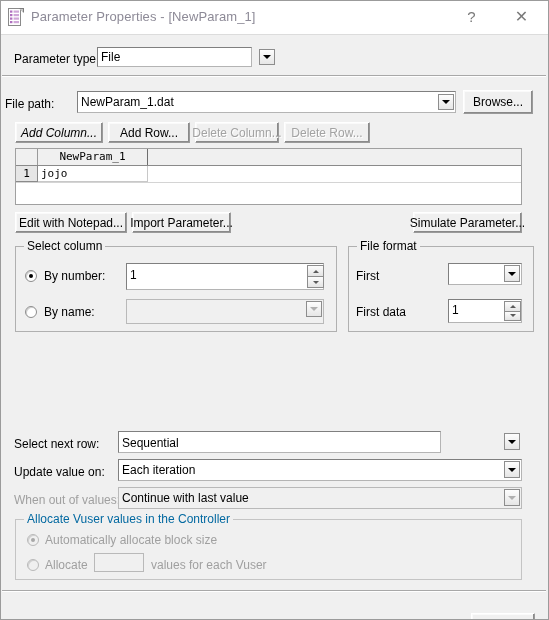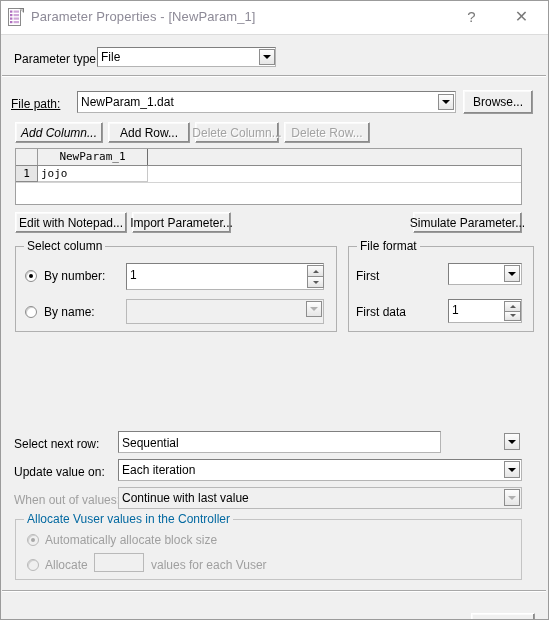--- a/index.html
+++ b/index.html
@@ -303,28 +303,28 @@
       </svg>
     </span>
     <span class="title-text">Parameter Properties - [NewParam_1]</span>
     <span class="tb-btn tb-help">?</span>
     <span class="tb-btn tb-close">✕</span>
   </div>
 
   <div class="client">
 
     <span class="lbl" style="left:13px; top:17px;">Parameter type:</span>
-    <div class="field" style="left:96px; top:12px; width:179px; height:20px;">File</div>
+    <div class="field" style="left:96px; top:12px; width:155px; height:20px;">File</div>
     <div class="ddbtn" style="left:258px; top:14px; width:16px; height:16px;">
         <span class="tri"></span>
       </div>
 
     <div class="hrule" style="left:1px; top:40px; width:544px;"></div>
 
-    <span class="lbl" style="left:10px; top:62px;text-decoration:underline;">File path:</span>
+    <span class="lbl" style="left:4px; top:62px;">File path:</span>
     <div class="field" style="left:76px; top:56px; width:379px; height:22px; padding-top:3px;">NewParam_1.dat</div>
     <div class="ddbtn" style="left:437px; top:59px; width:16px; height:16px;">
         <span class="tri"></span>
       </div>
     <div class="btn" style="left:462px; top:55px; width:70px; height:24px;">Browse...</div>
 
     <div class="btn" style="left:14px; top:87px; width:88px; height:21px;font-style:italic;">Add Column...</div>
     <div class="btn" style="left:107px; top:87px; width:82px; height:21px;">Add Row...</div>
     <div class="btn dis" style="left:194px; top:87px; width:84px; height:21px;">Delete Column...</div>
     <div class="btn dis" style="left:283px; top:87px; width:86px; height:21px;">Delete Row...</div>

